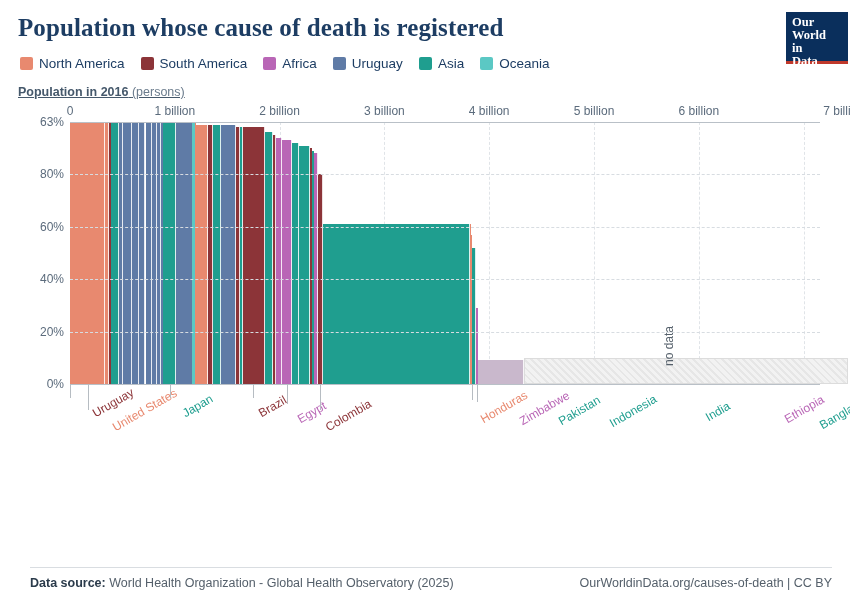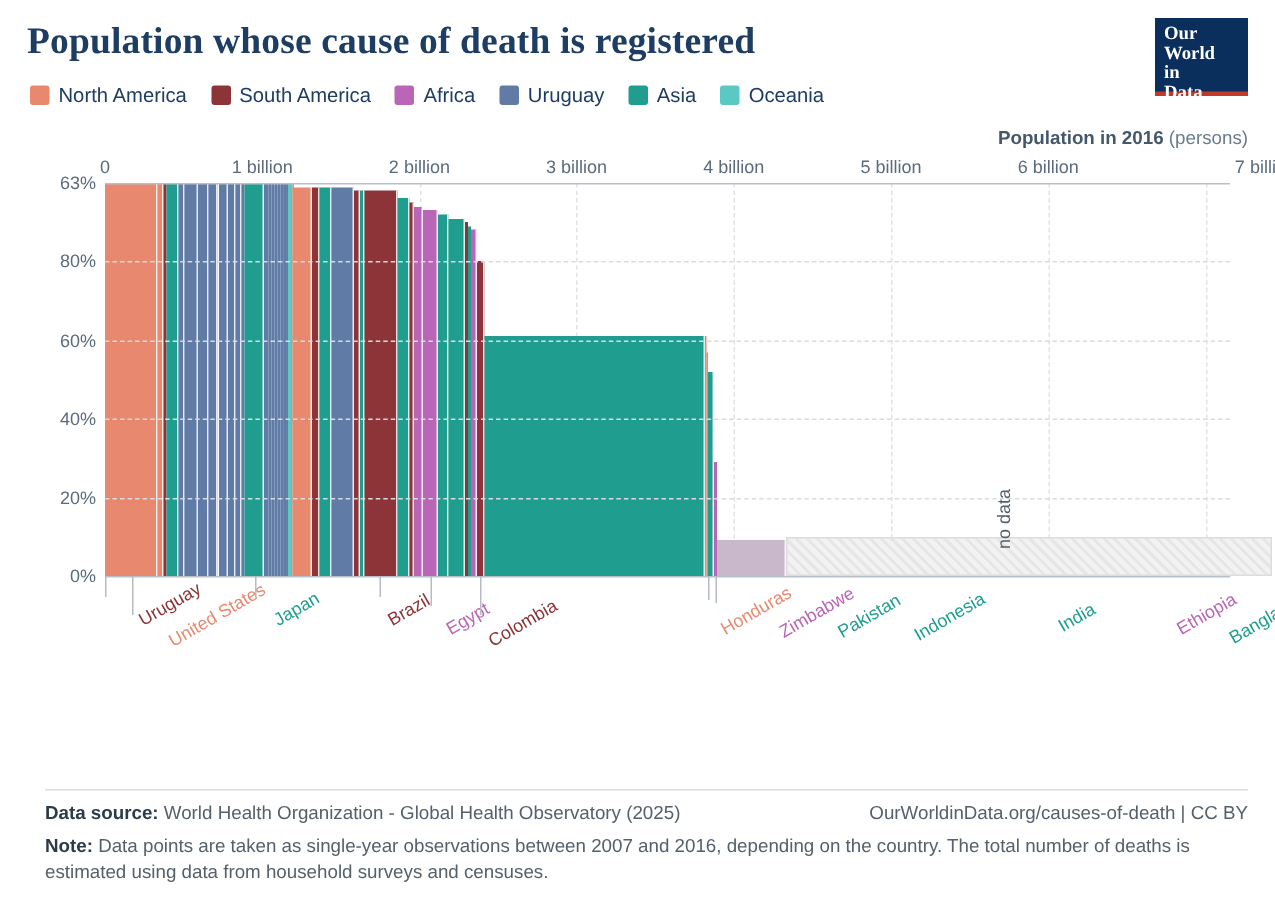--- a/index.html
+++ b/index.html
@@ -33,21 +33,21 @@
   .subtitle {
     font-size: 14.5px;
     line-height: 1.32;
     color: #4b5563;
     max-width: 690px;
     margin: 0;
   }
   .owid-logo {
     position: absolute;
     top: 12px;
-    right: 18px;
+    right: 2px;
     width: 62px;
     height: 52px;
     background: #0a2f5c;
     color: #ffffff;
     font-family: "Liberation Serif", serif;
     font-weight: 700;
     font-size: 12.5px;
     line-height: 13px;
     padding: 4px 21px 0 6px;
     box-sizing: border-box;
@@ -70,25 +70,26 @@
     color: #1d3d63;
   }
   .legend-swatch {
     width: 13px;
     height: 13px;
     border-radius: 2px;
     display: inline-block;
   }
   
   .chart-label {
-    text-align: right;
+    text-align: left;
     font-size: 12.5px;
     font-weight: 700;
     color: #45586b;
     margin-top: 14px;
+    text-decoration: underline;
   }
   .chart-label .unit {
     font-weight: 400;
     color: #6a7b8c;
   }
   .chart-wrap {
     position: relative;
     margin-top: 5px;
     height: 300px;
   }
@@ -361,19 +362,15 @@
     </div>
 
   <div class="footer">
     <div class="footer-row">
       <div>
         <b>Data source:</b>
         <span>World Health Organization - Global Health Observatory (2025)</span>
       </div>
       <div>OurWorldinData.org/causes-of-death | CC BY</div>
     </div>
-    <div class="footer-note">
-      <b>Note:</b>
-      <span>Data points are taken as single-year observations between 2007 and 2016, depending on the country. The total number of deaths is estimated using data from household surveys and censuses.</span>
-    </div>
   </div>
 
 </div>
 
 </body></html>

